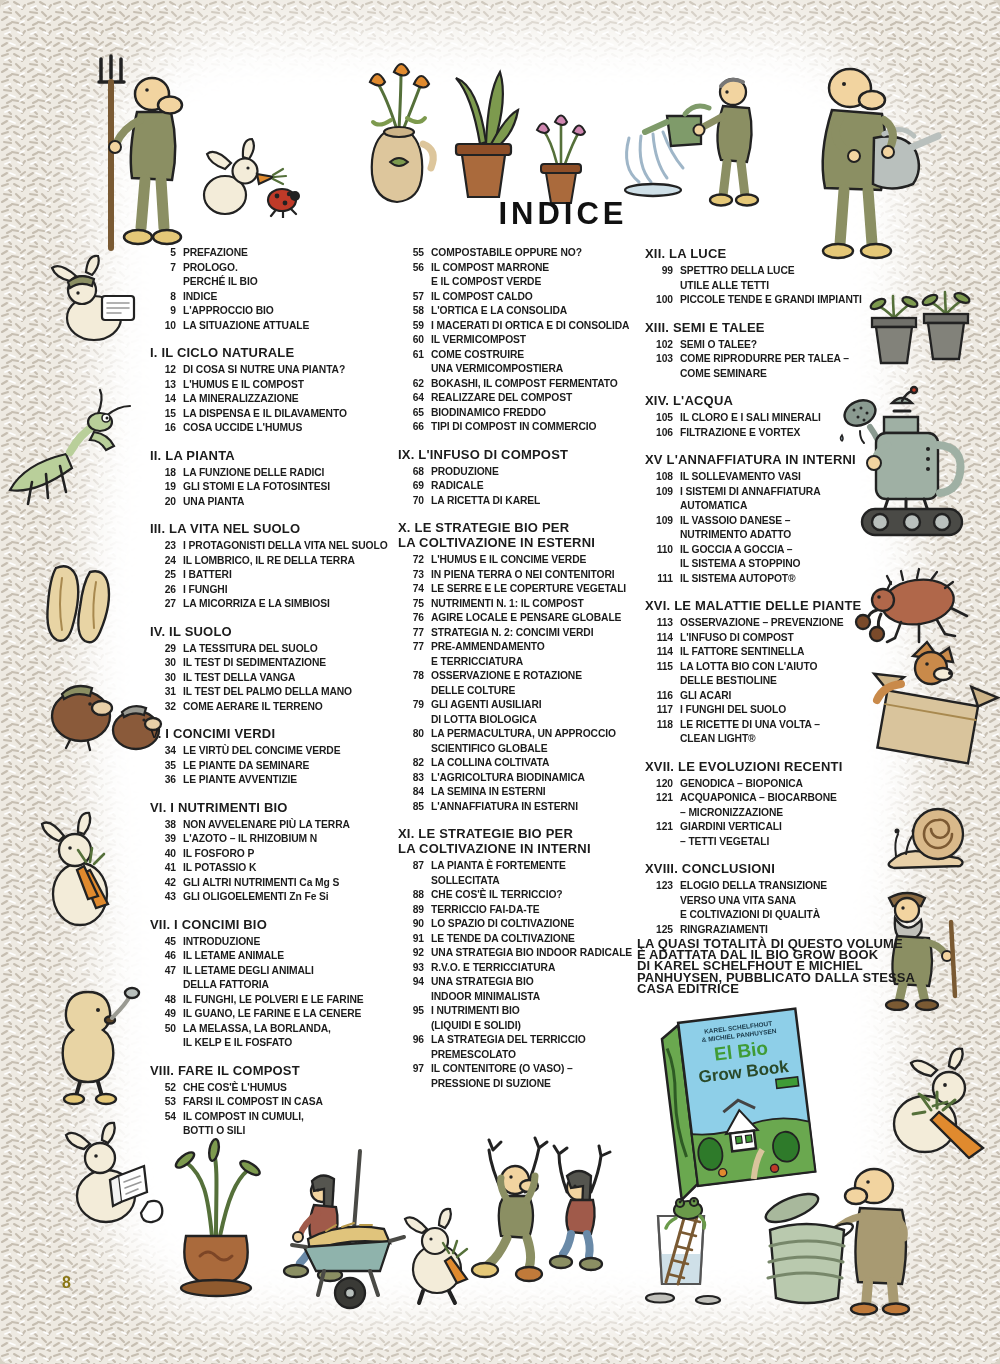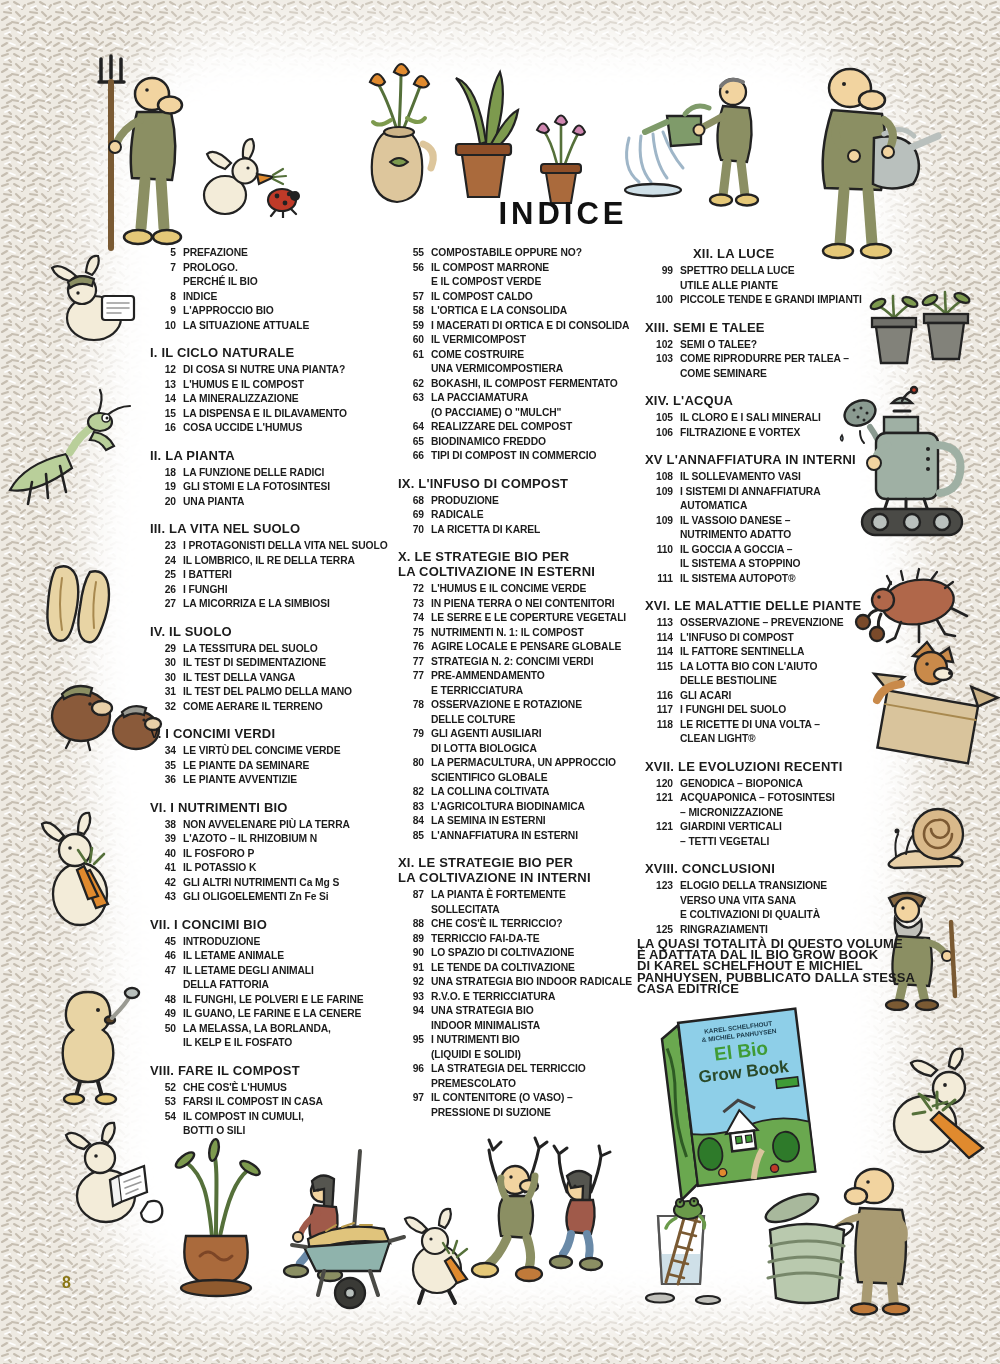--- a/index.html
+++ b/index.html
@@ -1,28 +1,28 @@
 <!DOCTYPE html>
 <html><head>
 <meta charset="utf-8">
 <style>
   html,body{margin:0;padding:0;background:#d8d2c6;}
   #page{position:relative;width:1000px;height:1364px;overflow:hidden;background:#efece6;
-        font-family:"Liberation Sans",sans-serif;color:#1c1c1c;}
+        font-family:"Liberation Sans",sans-serif;color:#1c1c1c;border-radius:10px;}
   #texture{position:absolute;left:0;top:0;}
   .illu{position:absolute;}
   #title{position:absolute;left:563px;top:196px;transform:translateX(-50%);
          font-size:31px;font-weight:900;letter-spacing:4px;color:#111;white-space:nowrap;}
   .toc-col{position:absolute;top:246px;}
   #col0{left:150px;width:246px;}
   #col1{left:398px;width:244px;}
   #col2{left:645px;width:240px;}
   .toc-header{font-size:13px;font-weight:900;line-height:15px;margin:12px 0 3px 0;
               letter-spacing:.2px;white-space:nowrap;}
-  .toc-col > .toc-header:first-child{margin-top:0;margin-left:48px;}
+  .toc-col > .toc-header:first-child{margin-top:0;}
   .toc-entry{display:flex;gap:7px;font-size:10.3px;font-weight:700;line-height:14.5px;
              letter-spacing:-.1px;white-space:nowrap;}
   .toc-num{width:26px;text-align:right;flex:none;}
   #col2 .toc-num{width:28px;}
   #note{position:absolute;left:637px;top:938px;font-size:13px;font-weight:700;
         line-height:11.2px;letter-spacing:.1px;white-space:nowrap;}
   #page-num{position:absolute;left:62px;top:1274px;font-size:16px;font-weight:900;color:#8a7614;}
   #book-cover{position:absolute;left:652px;top:1000px;}
 </style>
 </head>
@@ -816,27 +816,20 @@
           <div>UNA VERMICOMPOSTIERA</div>
         </div>
       </div>
       <div class="toc-entry">
         <div class="toc-num">62</div>
         <div class="toc-text">
           <div>BOKASHI, IL COMPOST FERMENTATO</div>
         </div>
       </div>
       <div class="toc-entry">
-        <div class="toc-num">63</div>
-        <div class="toc-text">
-          <div>LA PACCIAMATURA</div>
-          <div>(O PACCIAME) O "MULCH"</div>
-        </div>
-      </div>
-      <div class="toc-entry">
         <div class="toc-num">64</div>
         <div class="toc-text">
           <div>REALIZZARE DEL COMPOST</div>
         </div>
       </div>
       <div class="toc-entry">
         <div class="toc-num">65</div>
         <div class="toc-text">
           <div>BIODINAMICO FREDDO</div>
         </div>
@@ -1037,21 +1030,21 @@
       </div>
     </div>
   <div id="col2" class="toc-col">
       <div class="toc-header">
         <div>XII. LA LUCE</div>
       </div>
       <div class="toc-entry">
         <div class="toc-num">99</div>
         <div class="toc-text">
           <div>SPETTRO DELLA LUCE</div>
-          <div>UTILE ALLE PIANTE</div>
+          <div>UTILE ALLE TETTI</div>
         </div>
       </div>
       <div class="toc-entry">
         <div class="toc-num">100</div>
         <div class="toc-text">
           <div>PICCOLE TENDE E GRANDI IMPIANTI</div>
         </div>
       </div>
       <div class="toc-header">
         <div>XIII. SEMI E TALEE</div>
@@ -1172,21 +1165,21 @@
       </div>
       <div class="toc-entry">
         <div class="toc-num">120</div>
         <div class="toc-text">
           <div>GENODICA – BIOPONICA</div>
         </div>
       </div>
       <div class="toc-entry">
         <div class="toc-num">121</div>
         <div class="toc-text">
-          <div>ACQUAPONICA – FOTOSINTESI</div>
+          <div>ACQUAPONICA – BIOCARBONE</div>
           <div>– MICRONIZZAZIONE</div>
         </div>
       </div>
       <div class="toc-entry">
         <div class="toc-num">121</div>
         <div class="toc-text">
           <div>GIARDINI VERTICALI</div>
           <div>– TETTI VEGETALI</div>
         </div>
       </div>

